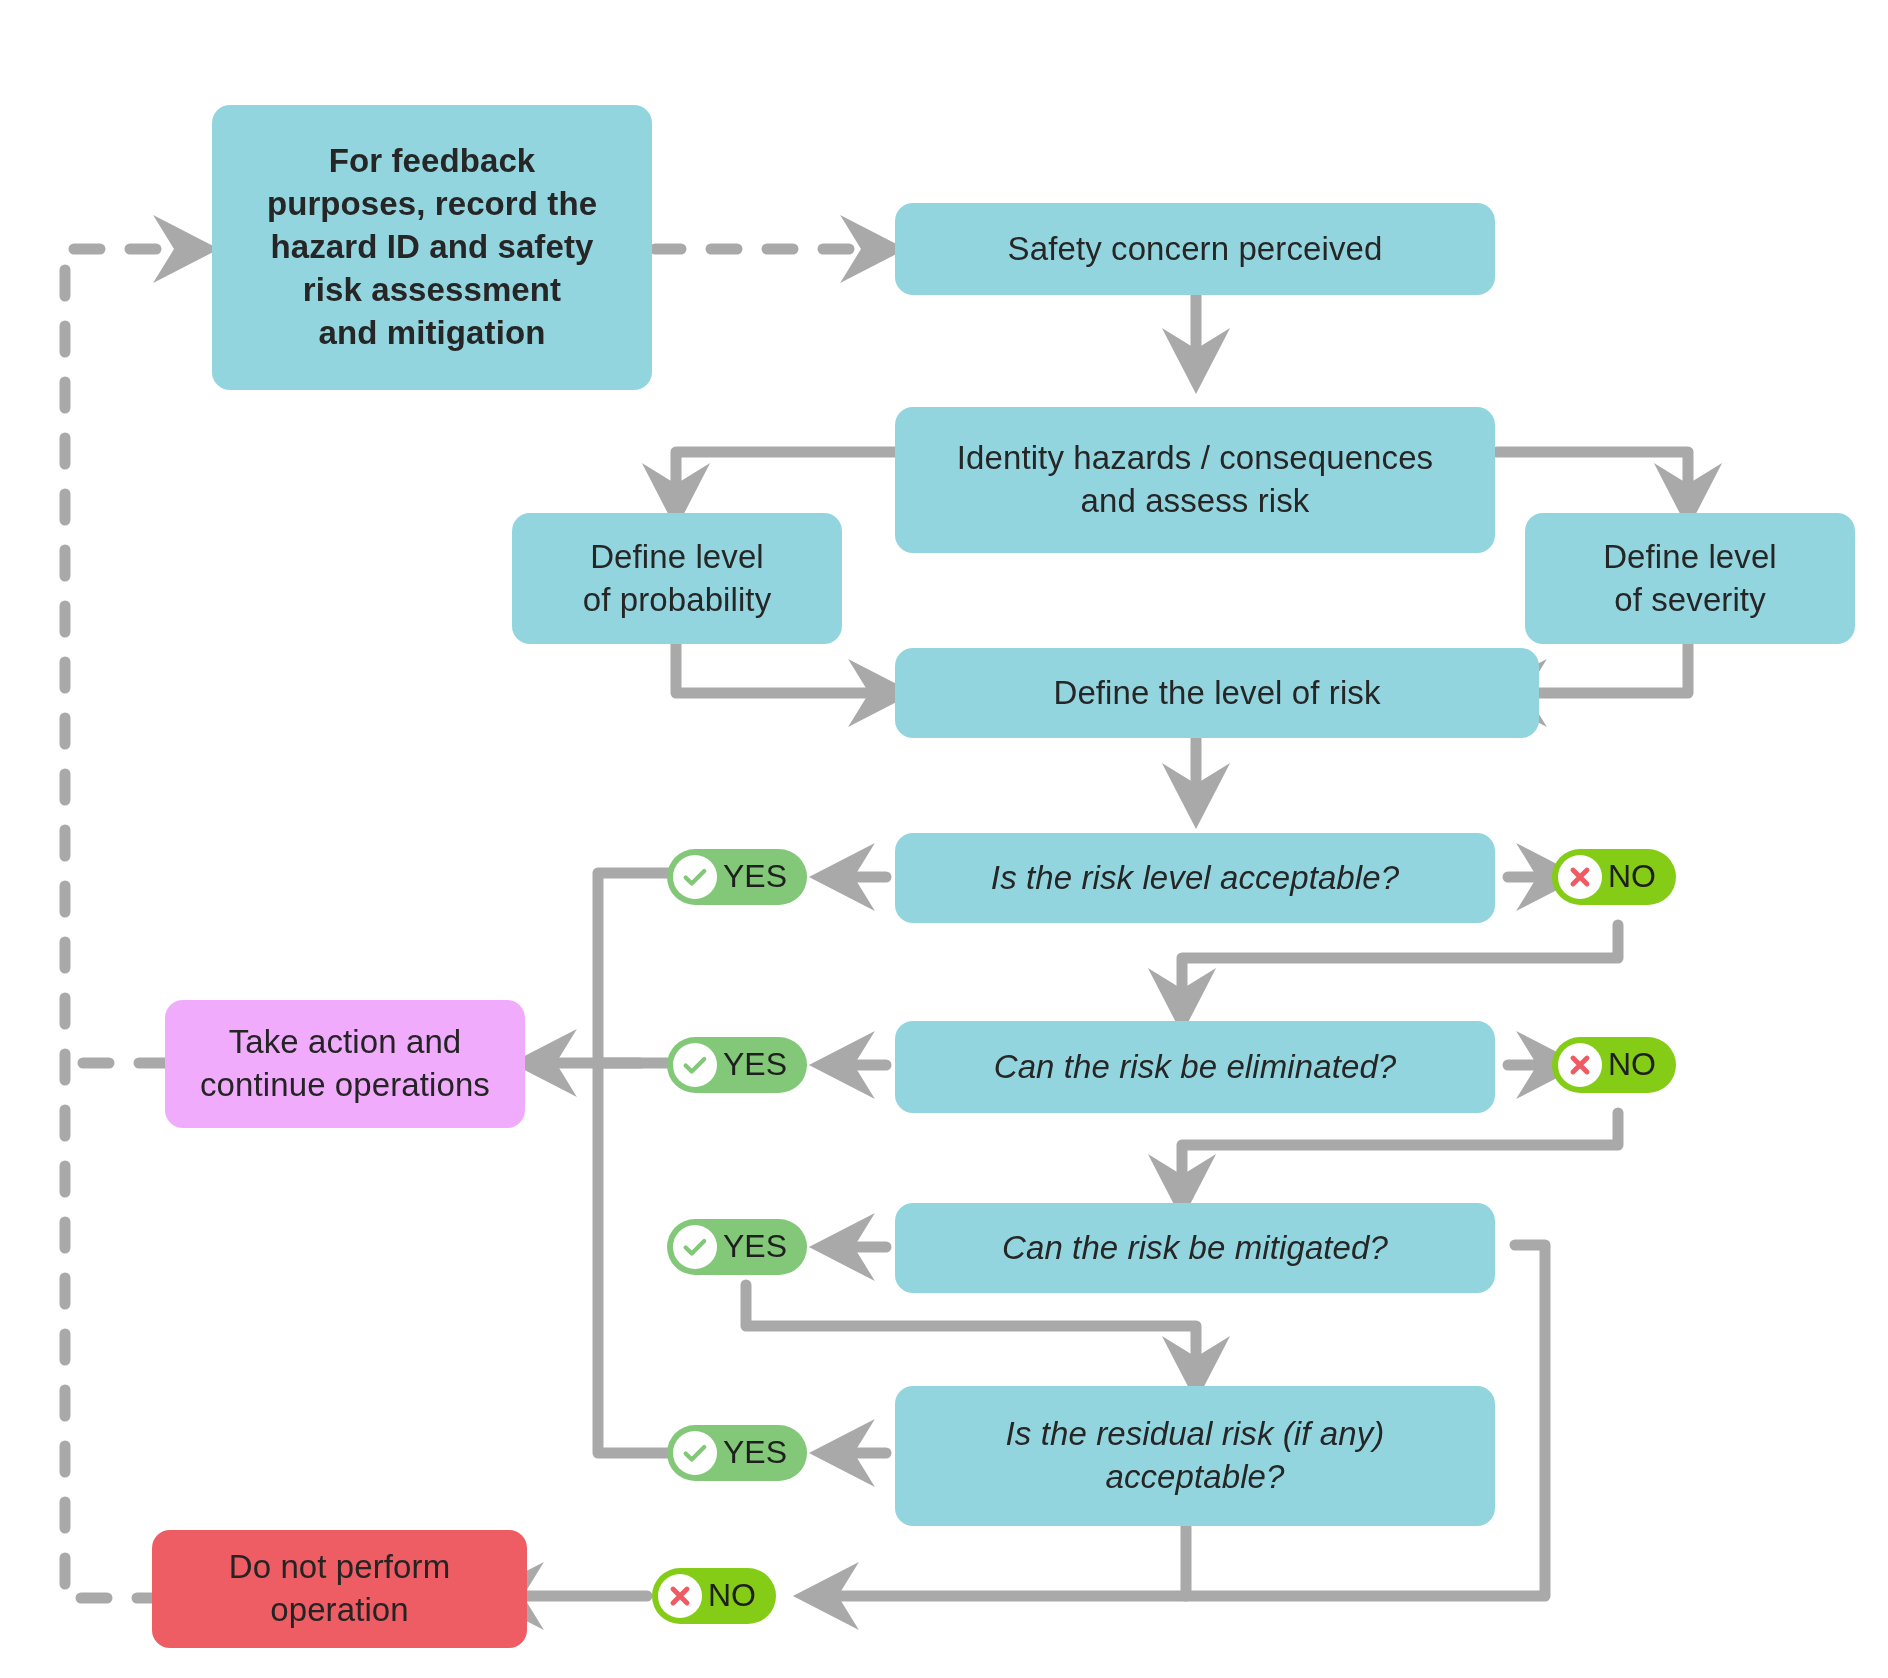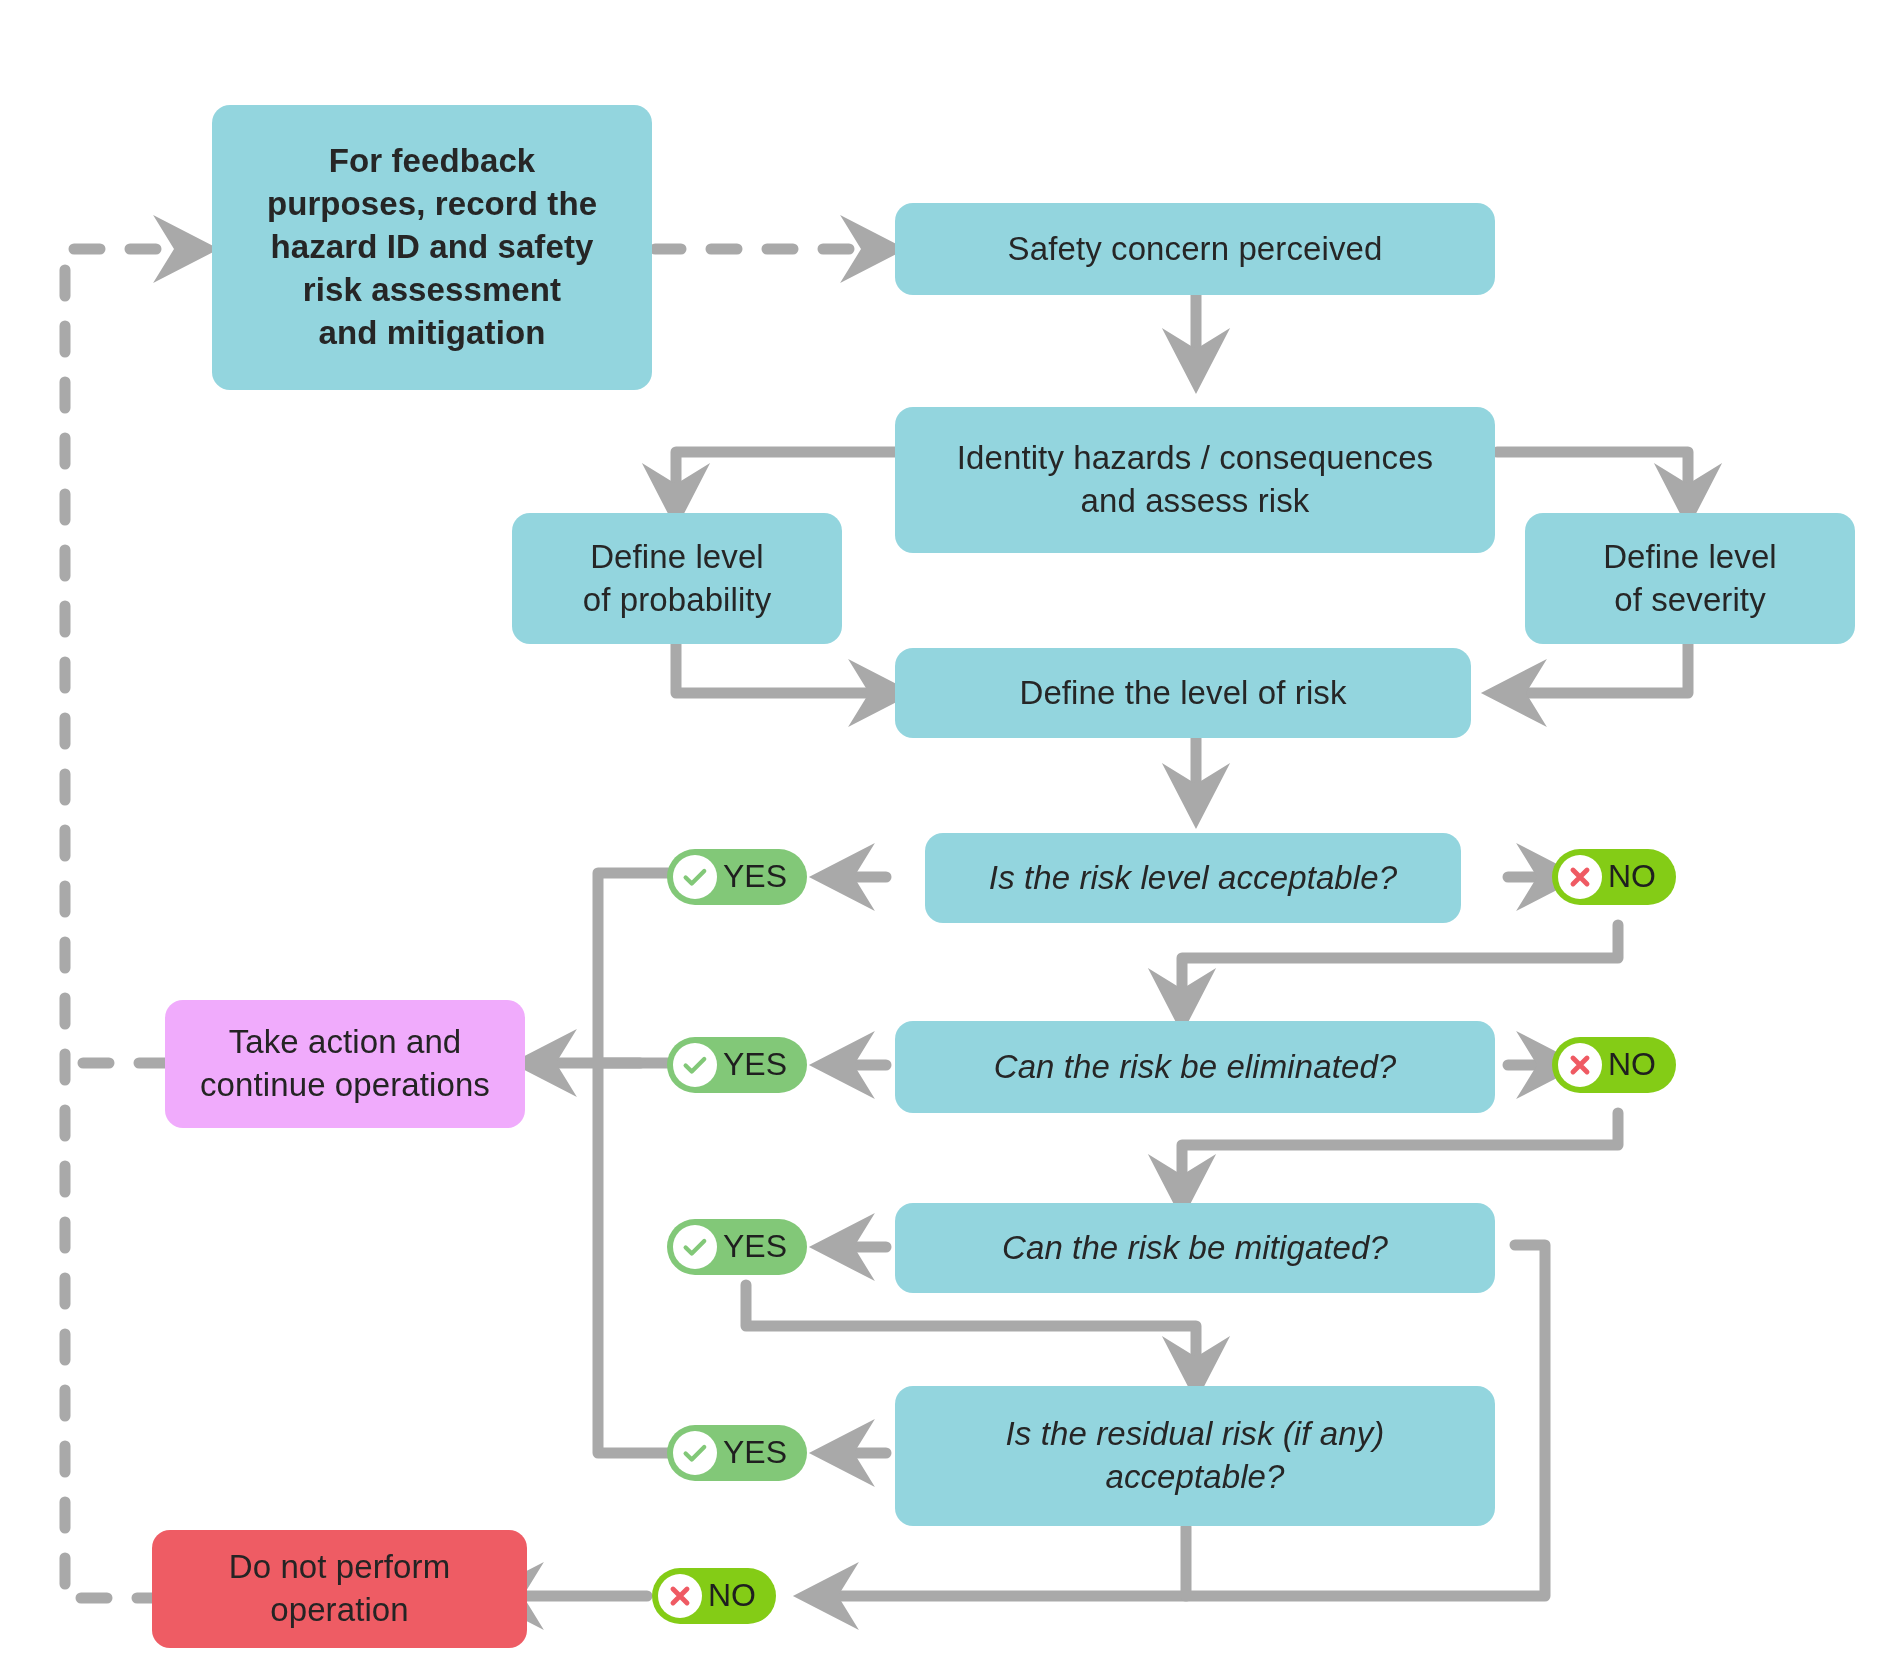--- a/index.html
+++ b/index.html
@@ -154,25 +154,25 @@
       </span>
   </div>
 
   <div class="node teal" style="left:1525px; top:513px; width:330px; height:131px;">
     <span>
         <span>Define level</span>
         <span>of severity</span>
       </span>
   </div>
 
-  <div class="node teal" style="left:895px; top:648px; width:576px; height:90px;">
+  <div class="node teal" style="left:895px; top:648px; width:644px; height:90px;">
     <span>Define the level of risk</span>
   </div>
 
-  <div class="node teal q" style="left:895px; top:833px; width:536px; height:90px;margin-left:30px;">
+  <div class="node teal q" style="left:895px; top:833px; width:600px; height:90px;">
     <span>Is the risk level acceptable?</span>
   </div>
 
   <div class="node teal q" style="left:895px; top:1021px; width:600px; height:92px;">
     <span>Can the risk be eliminated?</span>
   </div>
 
   <div class="node teal q" style="left:895px; top:1203px; width:600px; height:90px;">
     <span>Can the risk be mitigated?</span>
   </div>

